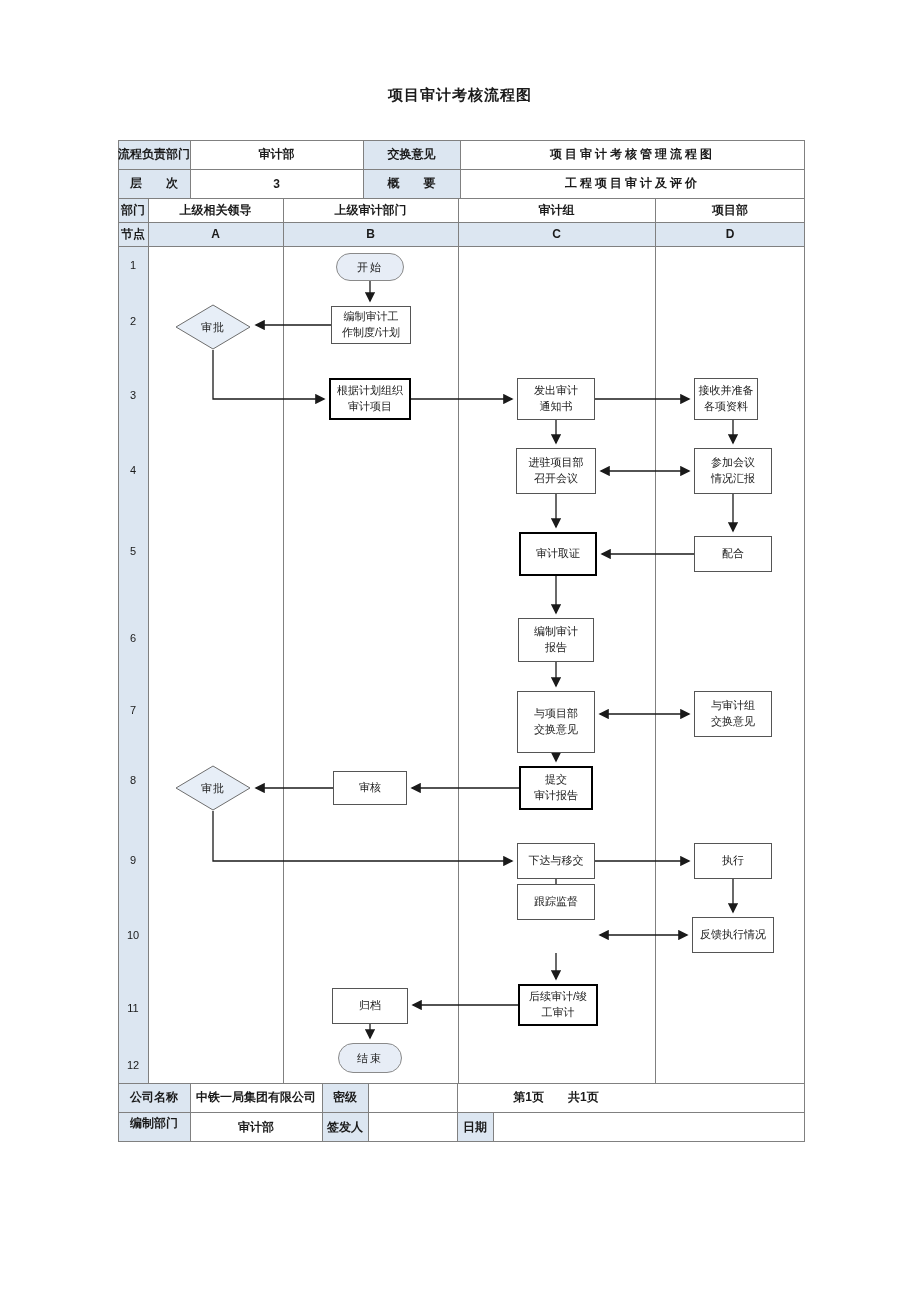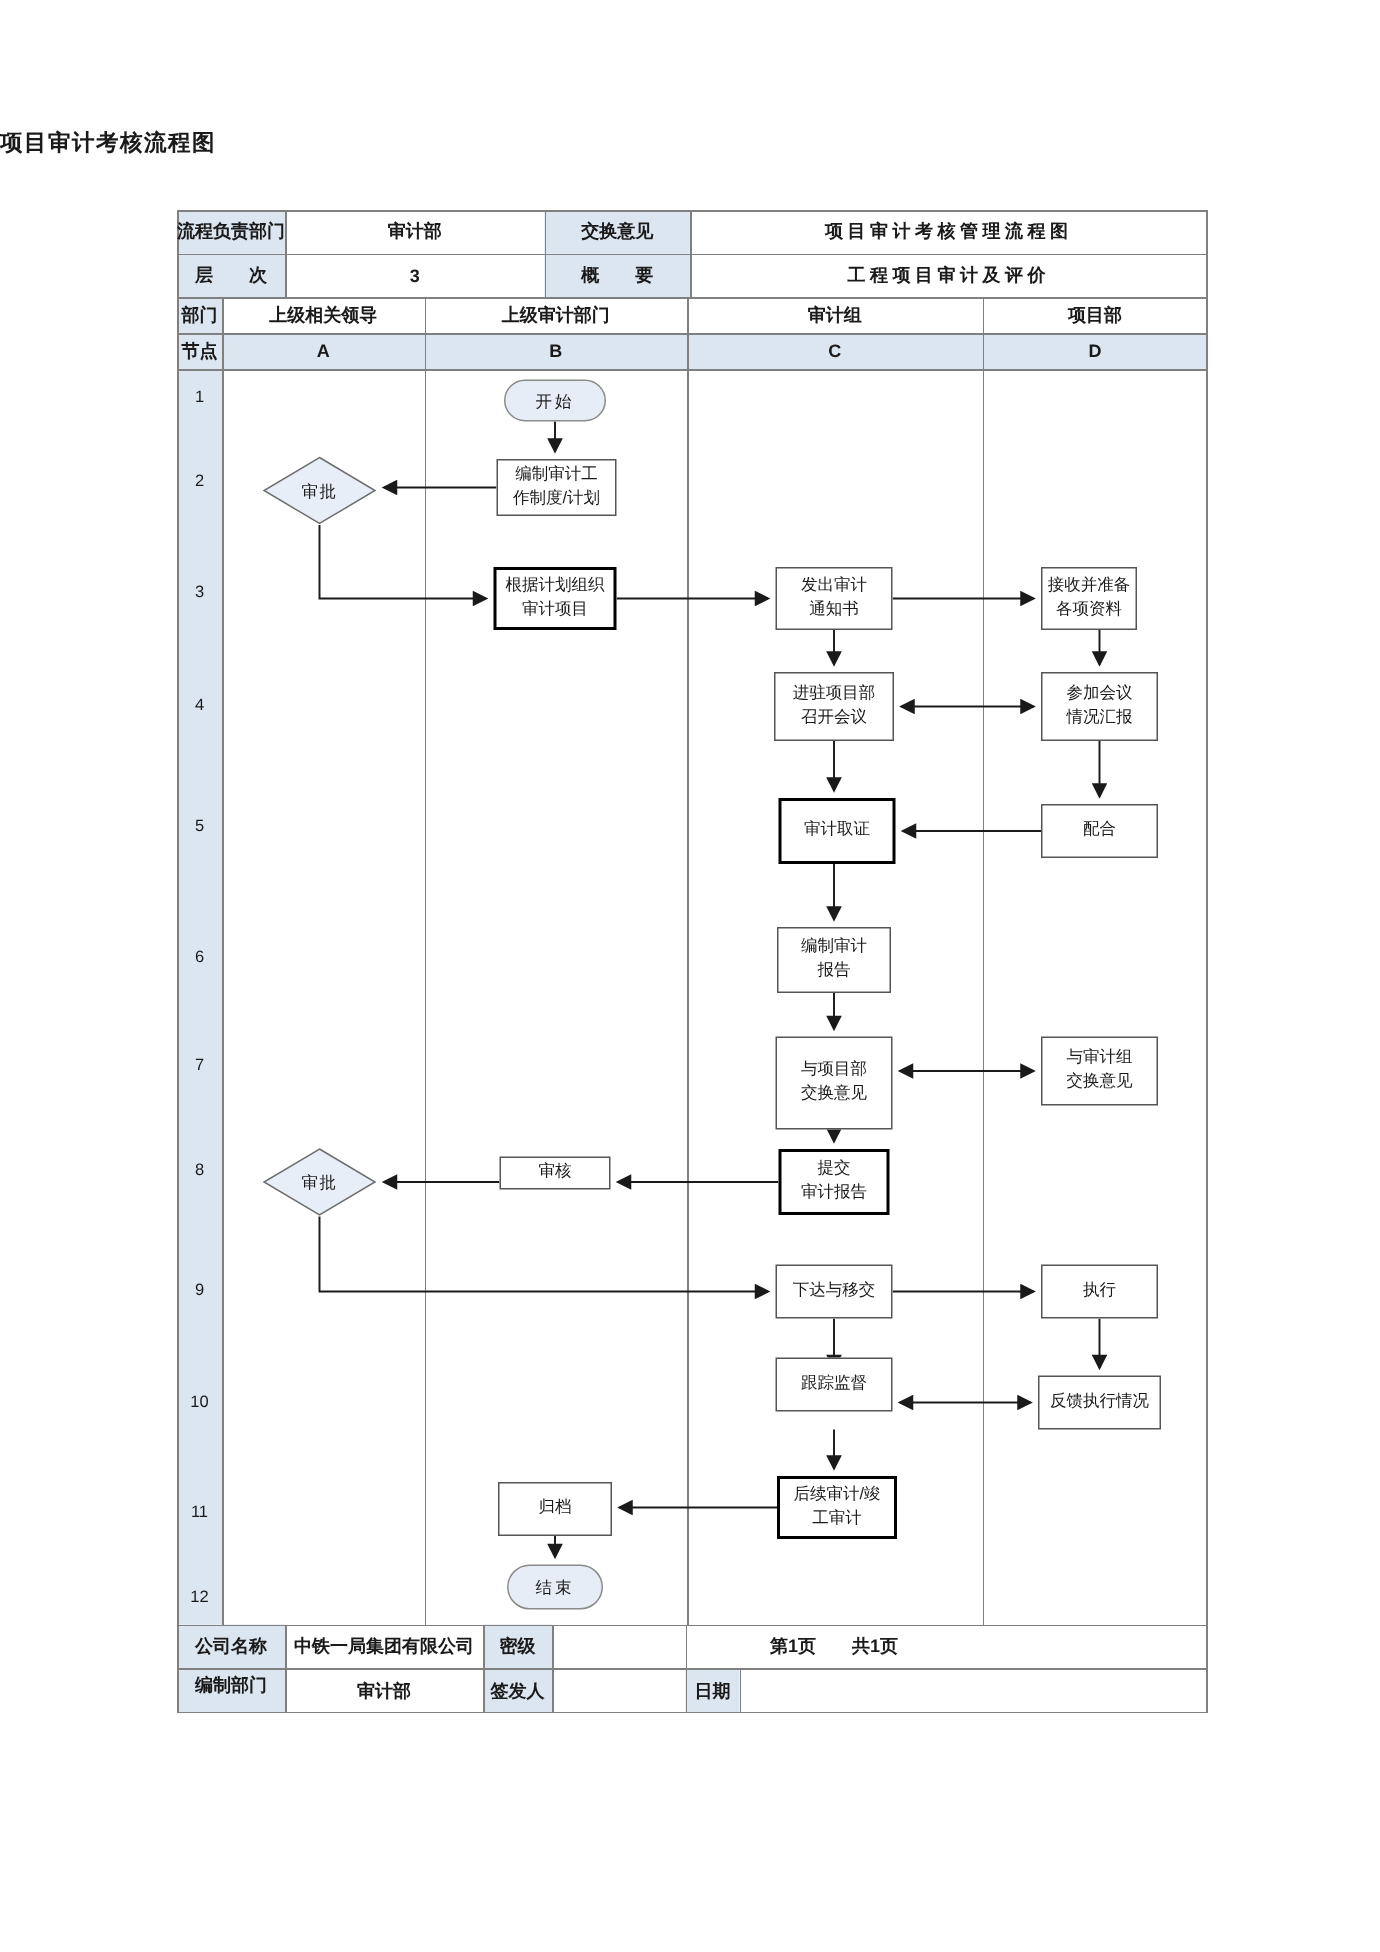--- a/index.html
+++ b/index.html
@@ -2,21 +2,21 @@
 <html><head>
 <meta charset="utf-8">
 <style>
   html,body { margin:0; padding:0; }
   body {
     width:920px; height:1301px; position:relative; background:#ffffff;
     font-family:"Liberation Sans","DejaVu Sans",sans-serif; color:#1a1a1a;
     overflow:hidden;
   }
   #title {
-    position:absolute; left:0; top:86px; width:920px; 
+    position:absolute; left:0; top:86px; width:920px; text-align:center;
     font-size:15px; font-weight:bold; letter-spacing:1px;
   }
   .shade { position:absolute; background:#dce6f1; }
   .cell {
     position:absolute; display:flex; align-items:center; justify-content:center;
     font-size:12px; font-weight:bold; overflow:hidden; white-space:pre;
   }
   .cell.sp { letter-spacing:3px; }
   .rownum {
     position:absolute; width:30px; text-align:center; font-size:11px;
@@ -188,26 +188,26 @@
 <div class="node" style="left:694px;top:691px;width:78px;height:46px">与审计组
 交换意见</div>
 
 <div class="diamond" style="left:175px;top:765px;width:76px;height:46px">
   <svg viewBox="0 0 76 46">
       <polygon points="38,1 75,23 38,45 1,23" fill="#e7eef7" stroke="#6e6e6e" stroke-width="1"></polygon>
     </svg>
   <span class="dlabel">审批</span>
 </div>
 
-<div class="node" style="left:333px;top:771px;width:74px;height:22px">审核</div>
+<div class="node" style="left:333px;top:771px;width:74px;height:34px">审核</div>
 <div class="node bold" style="left:519px;top:766px;width:74px;height:44px">提交
 审计报告</div>
 <div class="node" style="left:517px;top:843px;width:78px;height:36px">下达与移交</div>
 <div class="node" style="left:694px;top:843px;width:78px;height:36px">执行</div>
-<div class="node" style="left:517px;top:905px;width:78px;height:36px">跟踪监督</div>
+<div class="node" style="left:517px;top:884px;width:78px;height:36px">跟踪监督</div>
 <div class="node" style="left:692px;top:917px;width:82px;height:36px">反馈执行情况</div>
 <div class="node" style="left:332px;top:988px;width:76px;height:36px">归档</div>
 <div class="node bold" style="left:518px;top:984px;width:80px;height:42px">后续审计/竣
 工审计</div>
 
 <div class="stadium" style="left:338px;top:1043px;width:64px;height:30px">结束</div>
 
 <div class="cell" style="left:118px;top:1083px;width:72px;height:29px">公司名称</div>
 <div class="cell" style="left:190px;top:1083px;width:132px;height:29px">中铁一局集团有限公司</div>
 <div class="cell" style="left:322px;top:1083px;width:46px;height:29px">密级</div>

